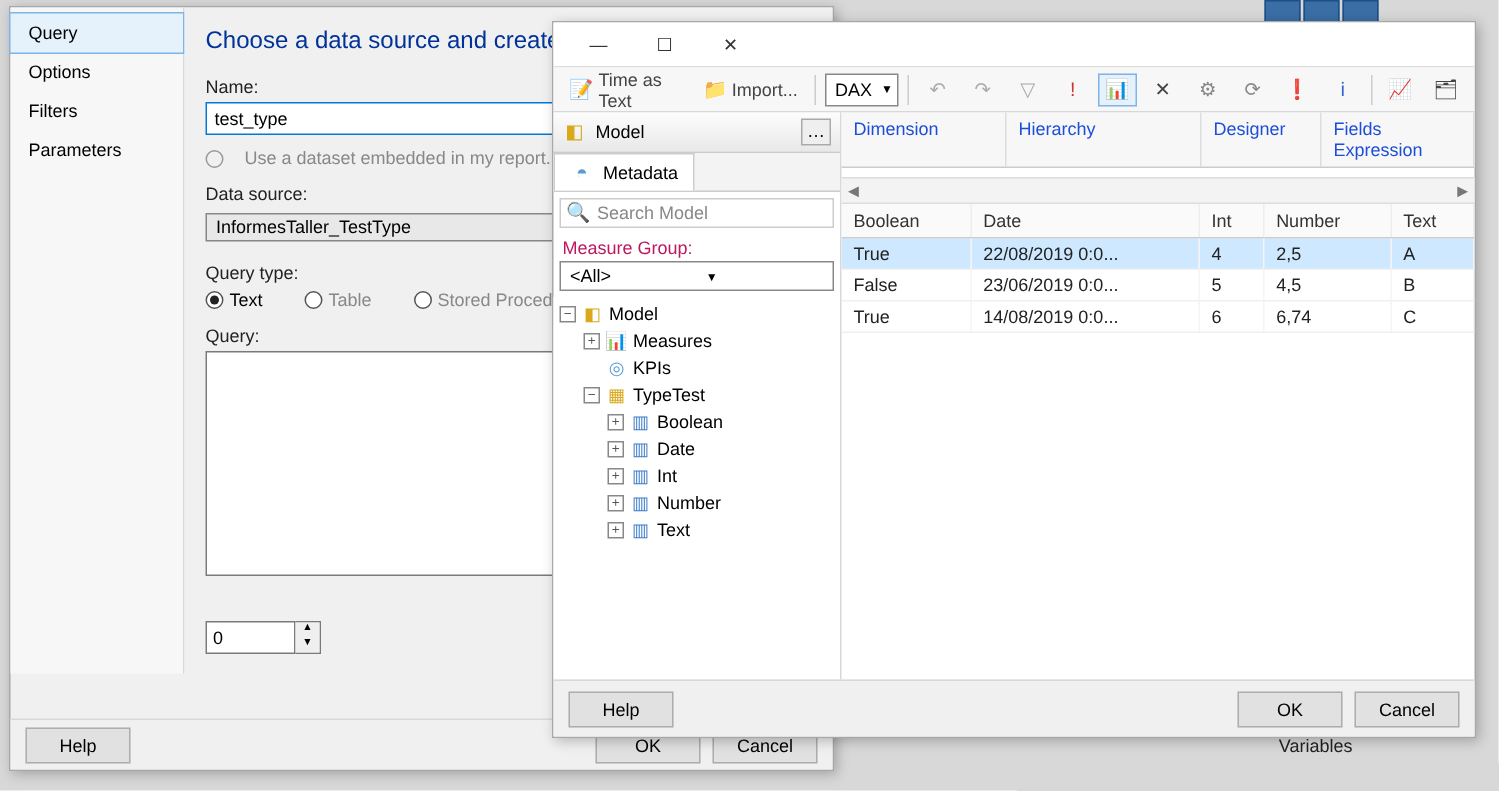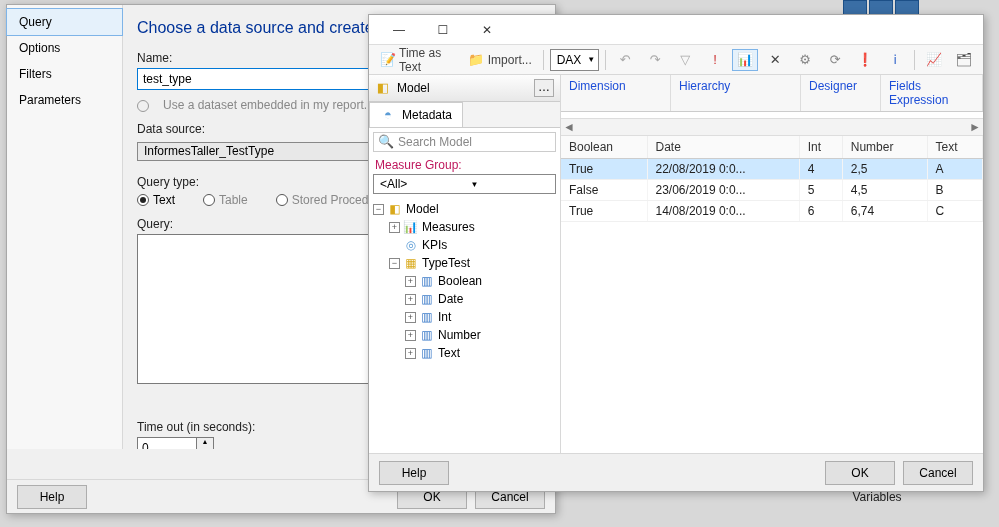--- a/index.html
+++ b/index.html
@@ -141,21 +141,20 @@
 
       <label class="lbl">Query:</label>
       <div style="display:flex; gap:4px;">
         <textarea class="querybox" style=""></textarea>
         <div class="fx">f<sub>x</sub></div>
       </div>
       <div style="display:flex; justify-content:flex-end; margin-top:6px;">
         <div class="btn highlight">Query Designer...</div>
       </div>
 
-      <label class="lbl">Time out (in seconds):</label>
       <div class="spin">
         <input value="0" style="">
         <div class="arrows">
             <div>▲</div>
             <div>▼</div>
           </div>
       </div>
     </div>
   </div>
   <div class="footer">

